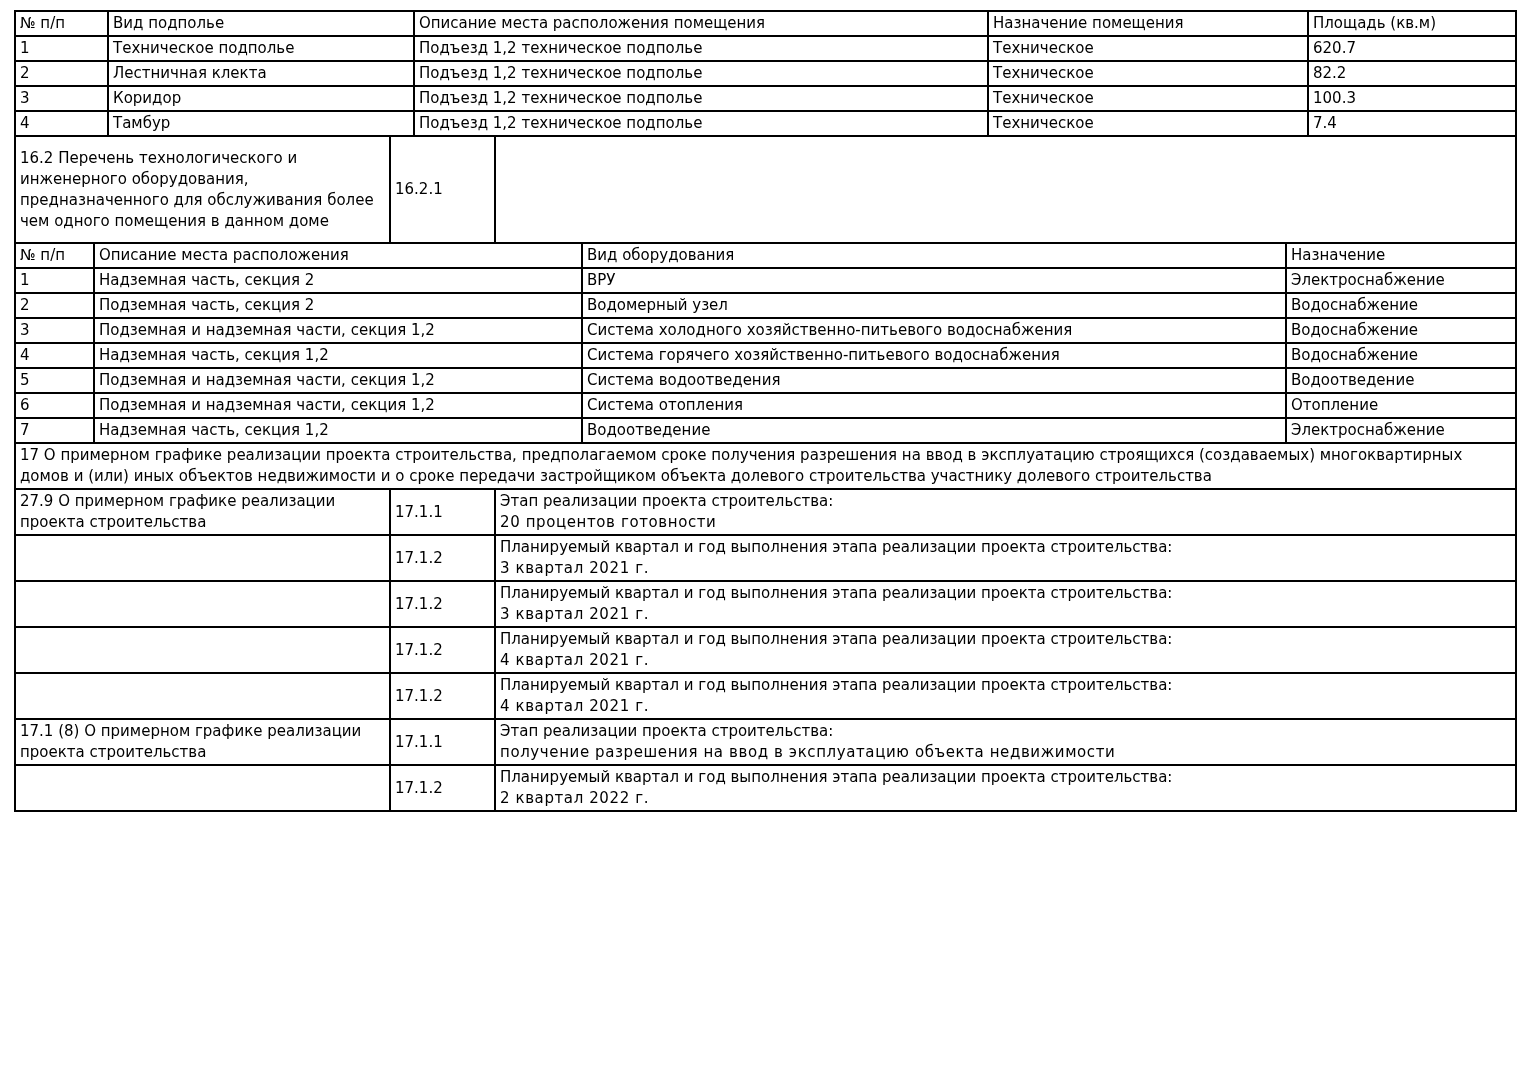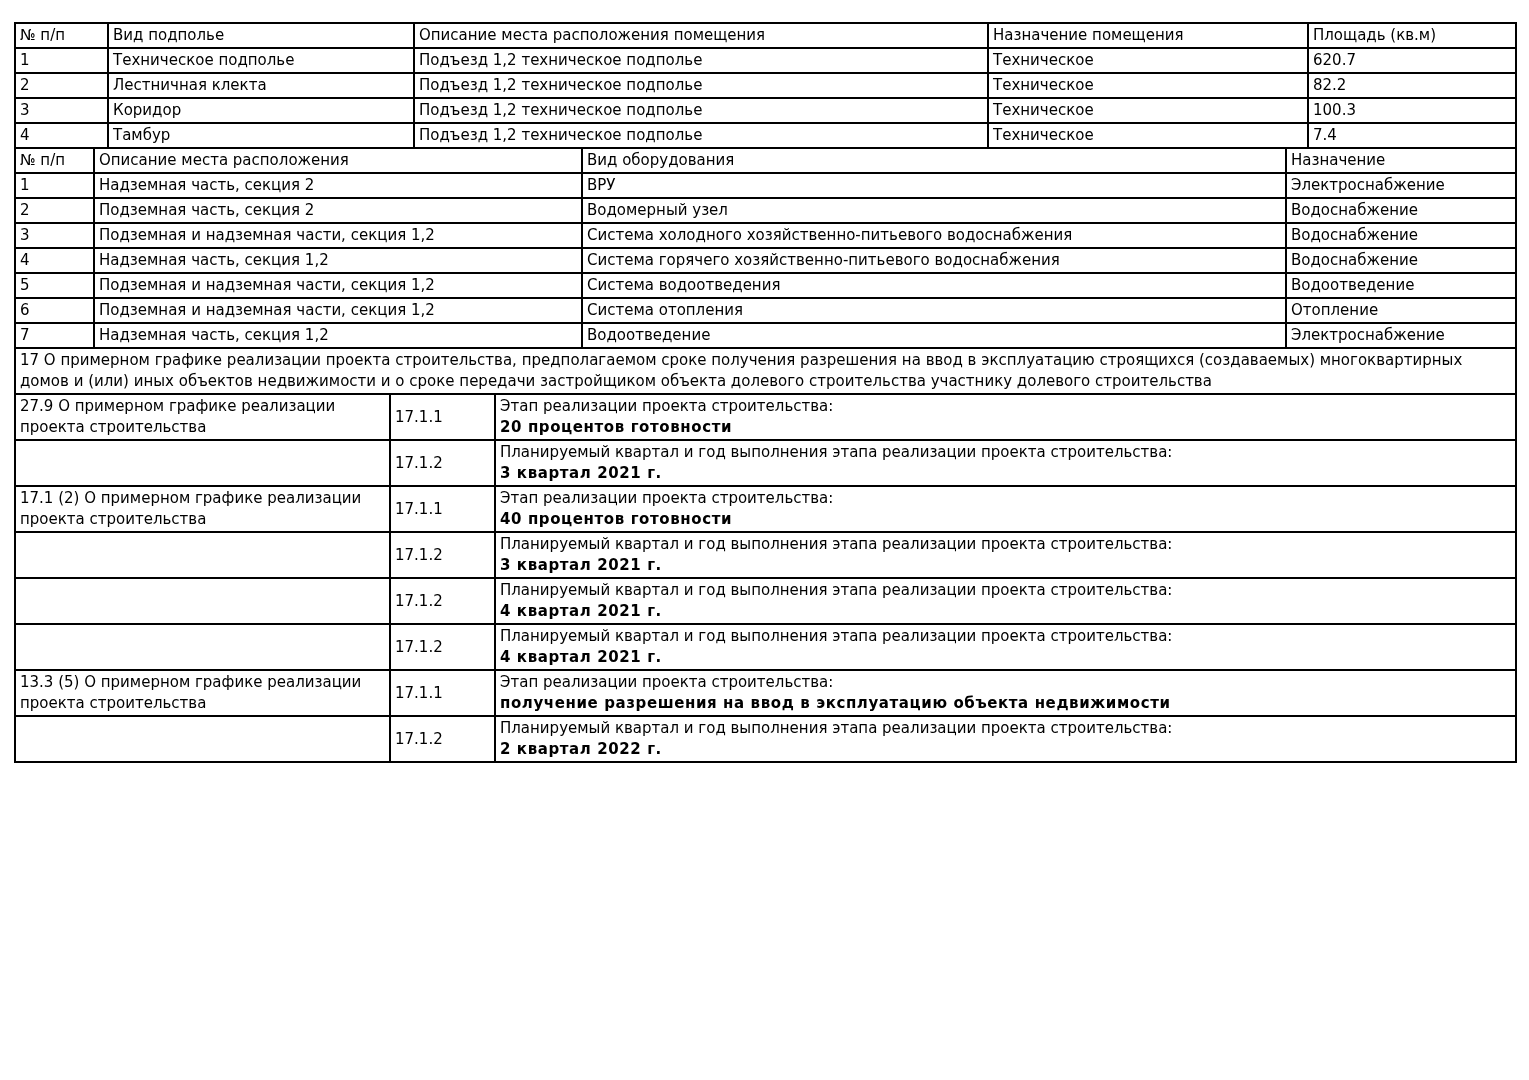--- a/index.html
+++ b/index.html
@@ -8,21 +8,21 @@
     background: #ffffff;
     color: #000000;
     font-family: "DejaVu Sans", "Liberation Sans", sans-serif;
     font-size: 15px;
   }
   .page {
     width: 1529px;
     height: 1080px;
     background: #ffffff;
     box-sizing: border-box;
-    padding: 22px 14px 0 14px;
+    padding: 10px 14px 0 14px;
     overflow: hidden;
   }
   table.doc {
     border-collapse: collapse;
     table-layout: fixed;
     width: 1501px;
     margin-top: -2px;
   }
   table.doc.first { margin-top: 0; }
   table.doc td {
@@ -32,21 +32,21 @@
     overflow: hidden;
     line-height: 21px;
   }
   .oneline td { white-space: nowrap; }
   tr.r25 { height: 25px; }
   tr.r45 { height: 45px; }
   tr.r107 { height: 107px; }
   td.top { vertical-align: top; padding-top: 2px; }
   td.mid { vertical-align: middle; }
   .stage-value {
-    font-weight: bold;
+    font-weight: normal;
     letter-spacing: 0.6px;
   }
   .wrap { white-space: normal; }
 </style>
 </head>
 <body>
 
 <div class="page">
 
   <table class="doc first oneline">
@@ -89,20 +89,34 @@
     <tr class="r25">
       <td>4</td>
       <td>Тамбур</td>
       <td>Подъезд 1,2 техническое подполье</td>
       <td>Техническое</td>
       <td>7.4</td>
     </tr>
   </tbody>
     </table>
 
+  <table class="doc">
+    <colgroup>
+      <col style="width:375px">
+        <col style="width:105px">
+        <col style="width:1021px">
+    </colgroup>
+    <tbody>
+        <tr class="r107">
+      <td class="top wrap">16.2 Перечень технологического и инженерного оборудования, предназначенного для обслуживания более чем одного помещения в данном доме</td>
+      <td class="mid">16.2.1</td>
+      <td class="mid"></td>
+    </tr>
+  </tbody>
+    </table>
 
   <table class="doc oneline">
     <colgroup>
       <col style="width:79px">
         <col style="width:488px">
         <col style="width:704px">
         <col style="width:230px">
     </colgroup>
     <tbody>
         <tr class="r25">
@@ -193,84 +207,76 @@
   </tbody>
     </table>
 
   <table class="doc">
     <colgroup>
         <col style="width:375px">
         <col style="width:105px">
         <col style="width:1021px">
       </colgroup>
     <tbody>
+    <tr class="r45">
+      <td class="top"></td>
+      <td class="mid">17.1.2</td>
+      <td class="top">
+        <div>Планируемый квартал и год выполнения этапа реализации проекта строительства:</div>
+        <div class="stage-value">3 квартал 2021 г.</div>
+      </td>
+    </tr>
+  </tbody>
+    </table>
+
+  <table class="doc">
+    <colgroup>
+        <col style="width:375px">
+        <col style="width:105px">
+        <col style="width:1021px">
+      </colgroup>
+    <tbody>
+    <tr class="r45">
+      <td class="top"></td>
+      <td class="mid">17.1.2</td>
+      <td class="top">
+        <div>Планируемый квартал и год выполнения этапа реализации проекта строительства:</div>
+        <div class="stage-value">4 квартал 2021 г.</div>
+      </td>
+    </tr>
+  </tbody>
+    </table>
+
+  <table class="doc">
+    <colgroup>
+        <col style="width:375px">
+        <col style="width:105px">
+        <col style="width:1021px">
+      </colgroup>
+    <tbody>
+    <tr class="r45">
+      <td class="top"></td>
+      <td class="mid">17.1.2</td>
+      <td class="top">
+        <div>Планируемый квартал и год выполнения этапа реализации проекта строительства:</div>
+        <div class="stage-value">4 квартал 2021 г.</div>
+      </td>
+    </tr>
+  </tbody>
+    </table>
+
+  <table class="doc">
+    <colgroup>
+        <col style="width:375px">
+        <col style="width:105px">
+        <col style="width:1021px">
+      </colgroup>
+    <tbody>
         <tr class="r45">
-      <td class="top wrap">17.1 (2) О примерном графике реализации проекта строительства</td>
-      <td class="mid">17.1.1</td>
-      <td class="top">
-        <div>Этап реализации проекта строительства:</div>
-        <div class="stage-value">40 процентов готовности</div>
-      </td>
-    </tr>
-    <tr class="r45">
-      <td class="top"></td>
-      <td class="mid">17.1.2</td>
-      <td class="top">
-        <div>Планируемый квартал и год выполнения этапа реализации проекта строительства:</div>
-        <div class="stage-value">3 квартал 2021 г.</div>
-      </td>
-    </tr>
-  </tbody>
-    </table>
-
-  <table class="doc">
-    <colgroup>
-        <col style="width:375px">
-        <col style="width:105px">
-        <col style="width:1021px">
-      </colgroup>
-    <tbody>
-    <tr class="r45">
-      <td class="top"></td>
-      <td class="mid">17.1.2</td>
-      <td class="top">
-        <div>Планируемый квартал и год выполнения этапа реализации проекта строительства:</div>
-        <div class="stage-value">4 квартал 2021 г.</div>
-      </td>
-    </tr>
-  </tbody>
-    </table>
-
-  <table class="doc">
-    <colgroup>
-        <col style="width:375px">
-        <col style="width:105px">
-        <col style="width:1021px">
-      </colgroup>
-    <tbody>
-    <tr class="r45">
-      <td class="top"></td>
-      <td class="mid">17.1.2</td>
-      <td class="top">
-        <div>Планируемый квартал и год выполнения этапа реализации проекта строительства:</div>
-        <div class="stage-value">4 квартал 2021 г.</div>
-      </td>
-    </tr>
-  </tbody>
-    </table>
-
-  <table class="doc">
-    <colgroup>
-        <col style="width:375px">
-        <col style="width:105px">
-        <col style="width:1021px">
-      </colgroup>
-    <tbody>
-        <tr class="r45">
-      <td class="top wrap">13.3 (5) О примерном графике реализации проекта строительства</td>
+      <td class="top wrap">17.1 (8) О примерном графике реализации проекта строительства</td>
       <td class="mid">17.1.1</td>
       <td class="top">
         <div>Этап реализации проекта строительства:</div>
         <div class="stage-value">получение разрешения на ввод в эксплуатацию объекта недвижимости</div>
       </td>
     </tr>
     <tr class="r45">
       <td class="top"></td>
       <td class="mid">17.1.2</td>
       <td class="top">

